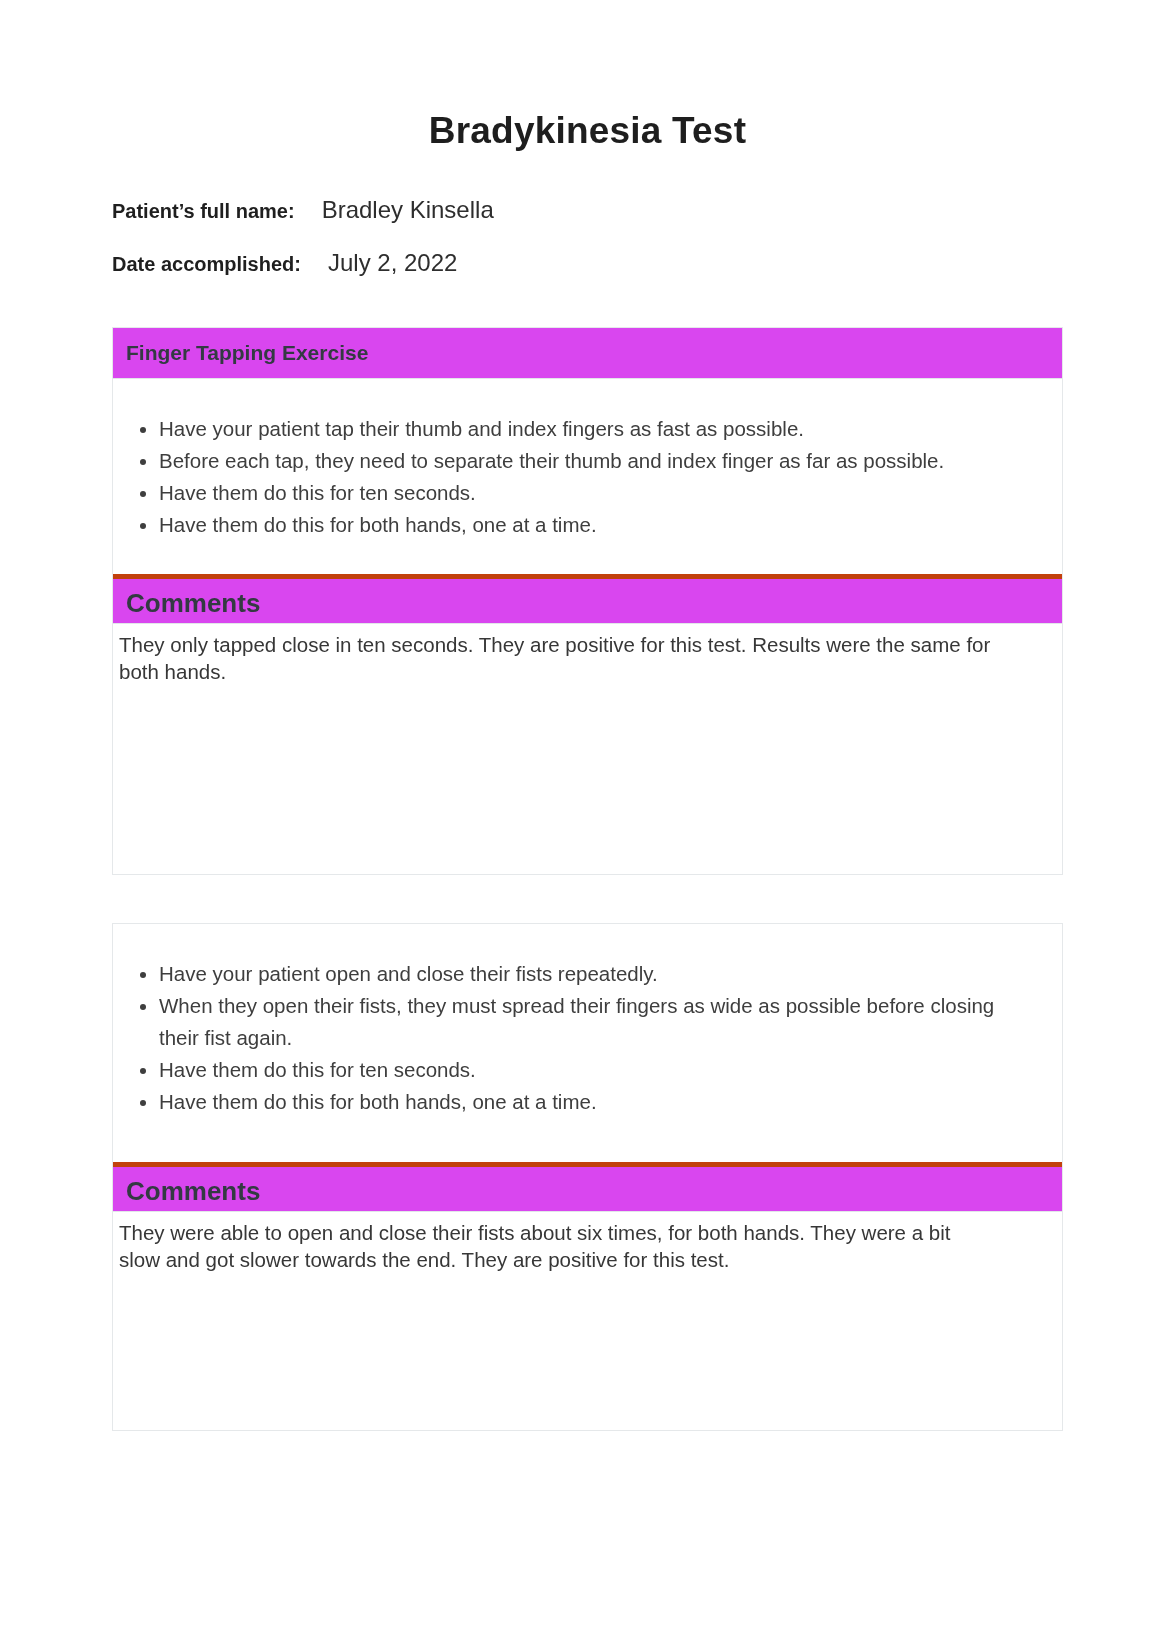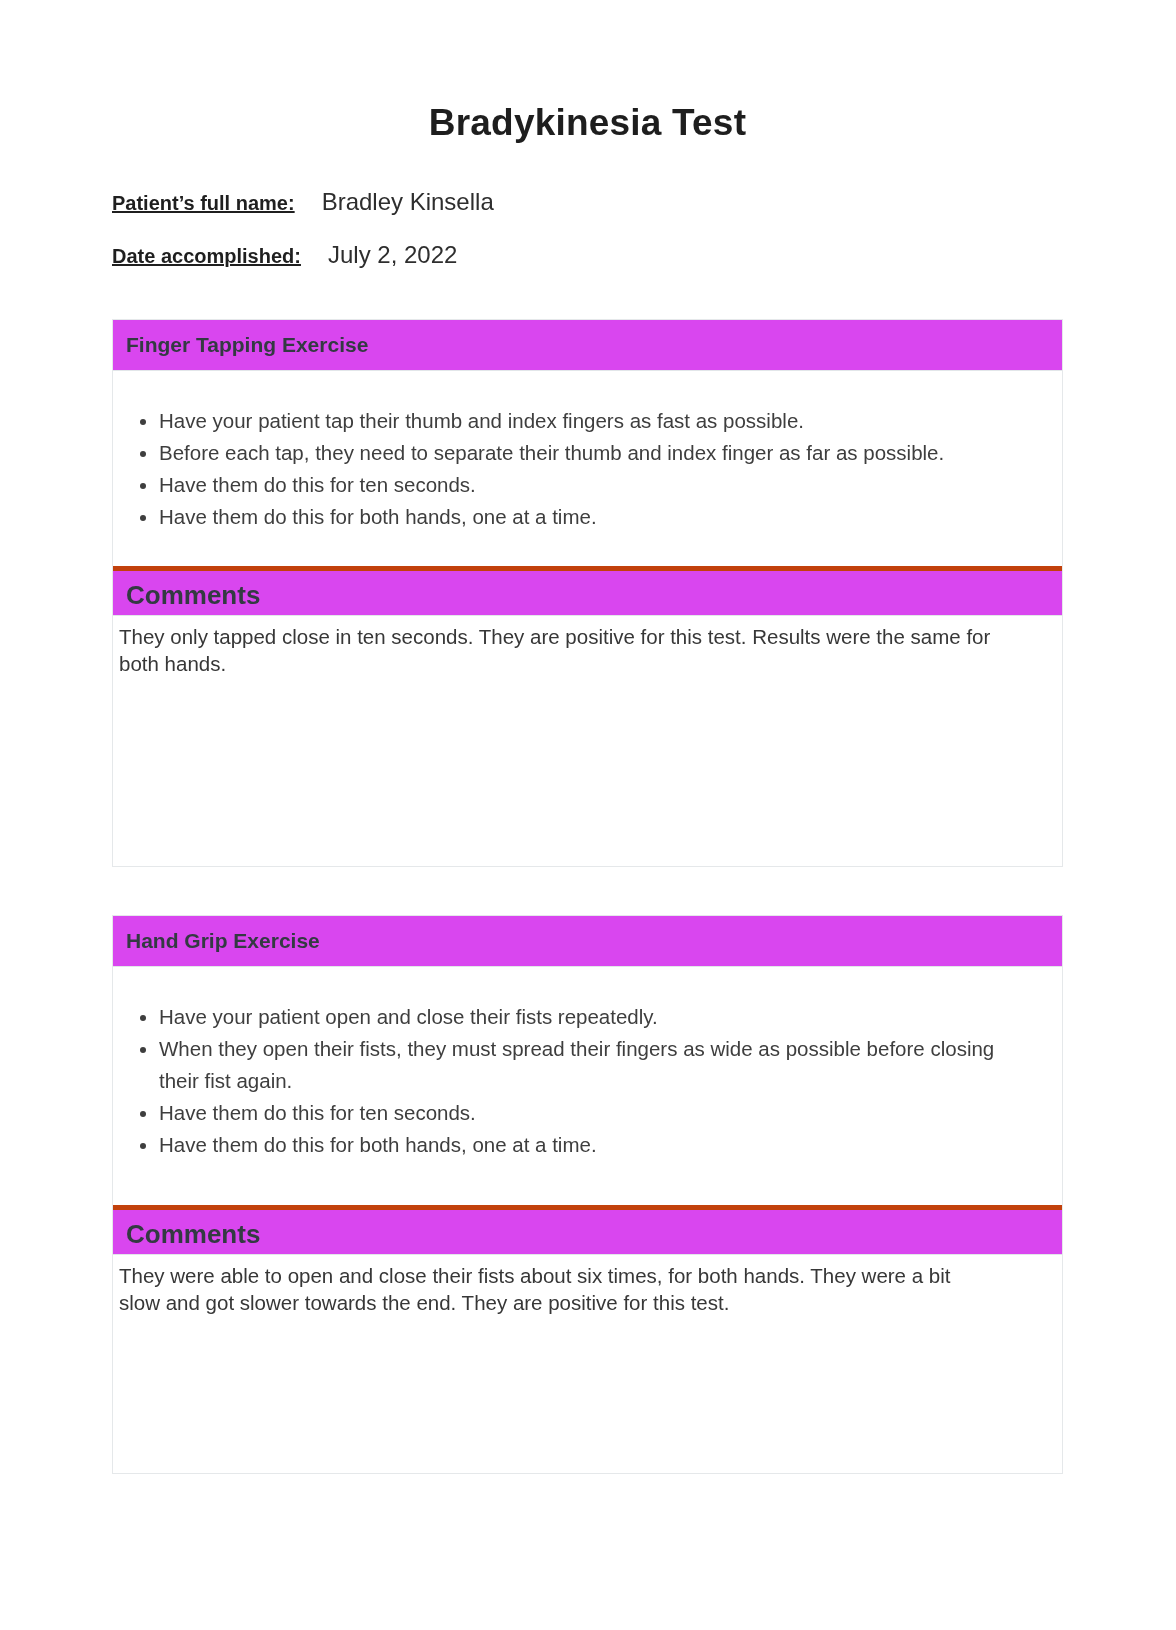--- a/index.html
+++ b/index.html
@@ -6,21 +6,21 @@
   html, body {
     width: 1176px;
     background: #ffffff;
     font-family: "Liberation Sans", sans-serif;
     -webkit-font-smoothing: antialiased;
   }
   body { height: 1630px; overflow: hidden; }
   .page {
     width: 1176px;
     height: 1492px;
-    padding: 0 113px 0 112px;
+    padding: 8px 113px 0 112px;
     background: #ffffff;
   }
   .page-title {
     padding-top: 99px;
     margin-bottom: 41px;
     font-size: 37px;
     line-height: 48px;
     font-weight: bold;
     text-align: center;
     color: #1e1e1e;
@@ -28,21 +28,20 @@
   }
   .field-row {
     line-height: 28px;
     margin-bottom: 22px;
     white-space: nowrap;
   }
   .field-label {
     font-size: 20px;
     font-weight: bold;
     color: #1f1f1f;
-    text-decoration: underline;
   }
   .field-value {
     font-size: 24px;
     color: #2e2e2e;
     margin-left: 27px;
   }
   .card {
     width: 951px;
     border: 1px solid #e5e8ea;
     background: #ffffff;
@@ -123,21 +122,20 @@
         <li>Have them do this for both hands, one at a time.</li>
       </ul>
     </div>
     <div class="comments-bar">Comments</div>
     <div class="comments-body">
       <span class="comments-text">They only tapped close in ten seconds. They are positive for this test. Results were the same for both hands.</span>
     </div>
   </section>
 
   <section class="card card-2">
-    <div class="section-bar">Hand Grip Exercise</div>
     <div class="instructions">
       <ul>
         <li>Have your patient open and close their fists repeatedly.</li>
         <li>When they open their fists, they must spread their fingers as wide as possible before closing their fist again.</li>
         <li>Have them do this for ten seconds.</li>
         <li>Have them do this for both hands, one at a time.</li>
       </ul>
     </div>
     <div class="comments-bar">Comments</div>
     <div class="comments-body">

